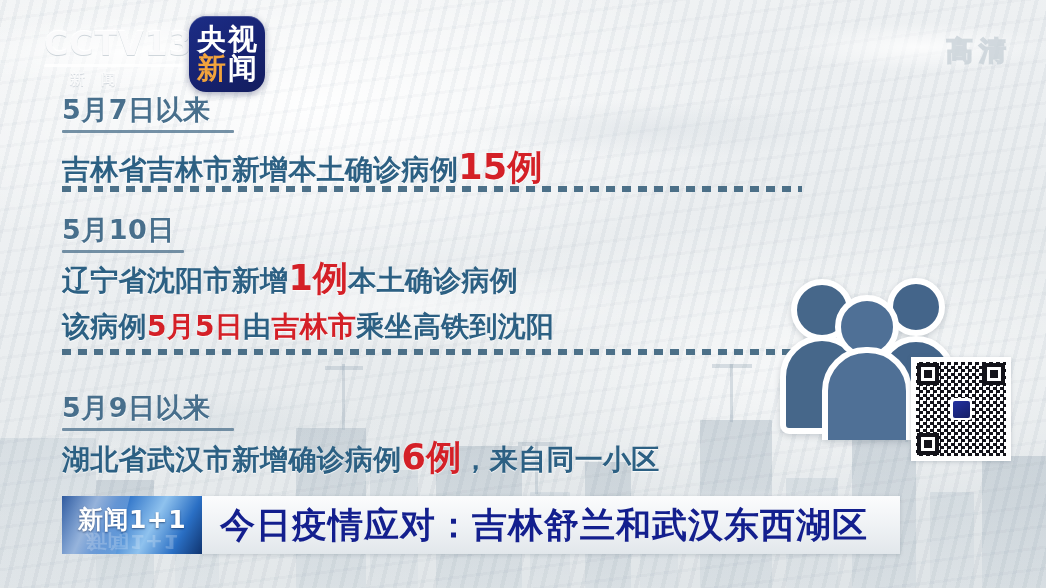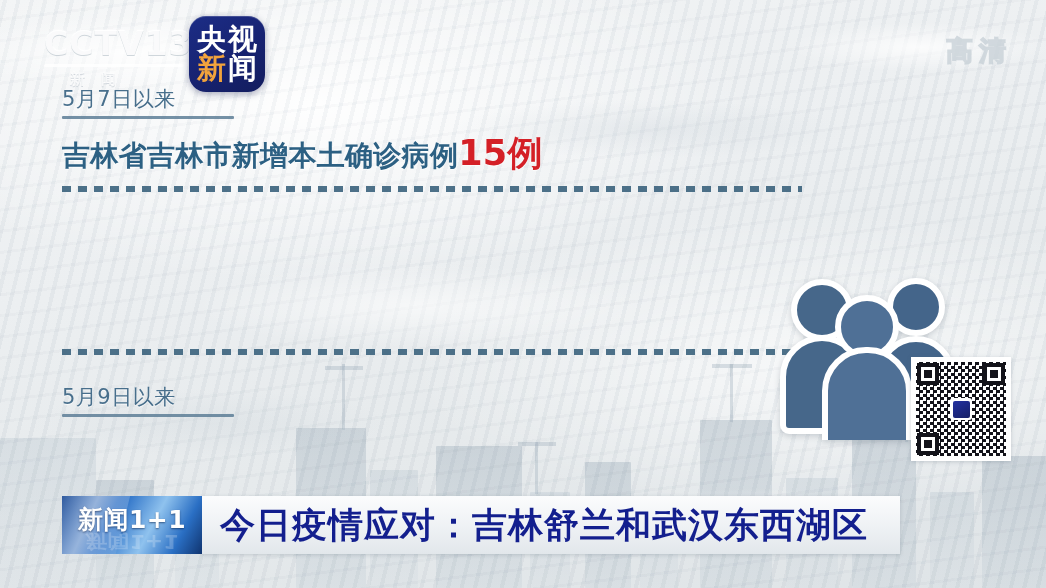--- a/index.html
+++ b/index.html
@@ -72,23 +72,24 @@
   .hd{
     position:absolute;right:34px;top:33px;font-size:27px;font-weight:700;letter-spacing:6px;
     color:rgba(255,255,255,.02);
     -webkit-text-stroke:1.4px rgba(196,205,212,.72);
     pointer-events:none;
   }
 
   
   .block{position:absolute;left:62px;}
   .dateline{
-    font-size:21px;font-weight:400;color:#486f8c;letter-spacing:.5px;line-height:1.05;
+    font-size:27px;font-weight:700;color:#486f8c;letter-spacing:.5px;line-height:1.05;
     text-shadow:0 1px 1px rgba(255,255,255,.85);
     display:inline-block;
+    margin-top:8px;
   }
   .dash-ul{height:3px;background:#5d7e97;margin-top:6px;border-radius:1px;opacity:.85;}
   .stmt{
     font-size:28px;font-weight:700;color:#2c6083;letter-spacing:.3px;line-height:1.36;
     text-shadow:0 1px 1px rgba(255,255,255,.8);white-space:nowrap;
   }
   .stmt .big{font-size:34px;line-height:1;}
   .red{color:#d42027;}
   .red.big{font-size:35px;}
 
@@ -221,26 +222,39 @@
   <div class="block" style="top:88px;">
     <div class="dateline">5月7日以来</div>
     <div class="dash-ul" style="width:172px;"></div>
     <div class="stmt" style="margin-top:17px;">
       <span>吉林省吉林市新增本土确诊病例</span><span class="red big">15例</span>
     </div>
   </div>
 
   <div class="sep" style="top:186px;"></div>
 
+  <div class="block" style="top:208px;">
+    <div class="dateline">5月10日</div>
+    <div class="dash-ul" style="width:122px;"></div>
+    <div class="stmt" style="margin-top:8px;">
+      <span>辽宁省沈阳市新增</span><span class="red big">1例</span><span>本土确诊病例</span>
+    </div>
+    <div class="stmt" style="margin-top:8px;">
+      <span>该病例</span><span class="red">5月5日</span><span>由</span><span class="red">吉林市</span><span>乘坐高铁到沈阳</span>
+    </div>
+  </div>
 
   <div class="sep" style="top:349px;"></div>
 
   <div class="block" style="top:386px;">
     <div class="dateline">5月9日以来</div>
     <div class="dash-ul" style="width:172px;"></div>
+    <div class="stmt" style="margin-top:9px;">
+      <span>湖北省武汉市新增确诊病例</span><span class="red big">6例</span><span>，来自同一小区</span>
+    </div>
   </div>
 
   <div class="people">
     <svg width="190" height="165" viewBox="0 0 190 165" xmlns="http://www.w3.org/2000/svg">
       <g stroke="#ffffff" stroke-width="6">
 
         <circle cx="47" cy="35" r="28" fill="#46678a"></circle>
         <path d="M8 150 V102 a39 39 0 0 1 39-39 h0 a39 39 0 0 1 39 39 V150 a6 6 0 0 1-6 6 H14 a6 6 0 0 1-6-6 Z" fill="#46678a"></path>
 
         <circle cx="141" cy="32" r="26" fill="#44658a"></circle>

